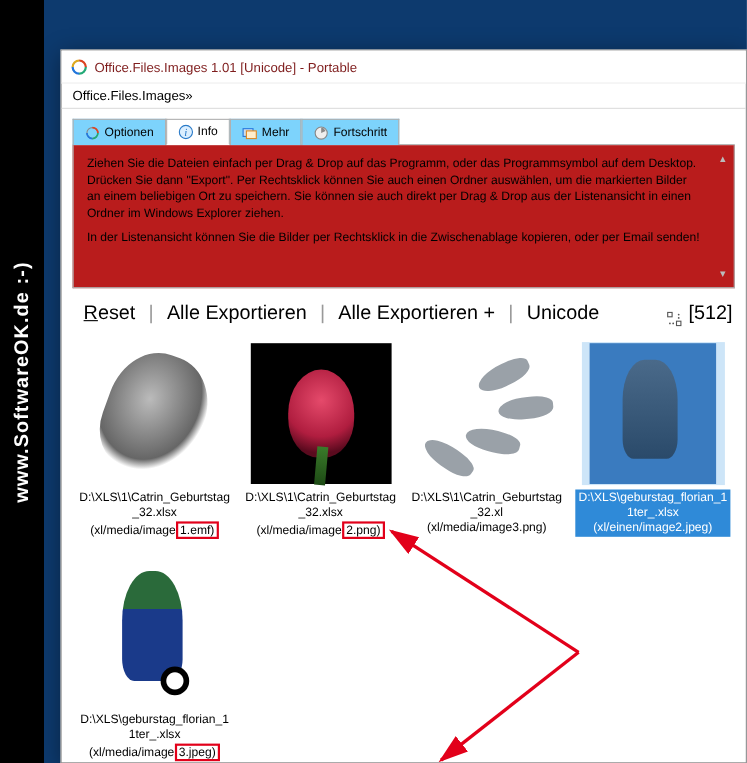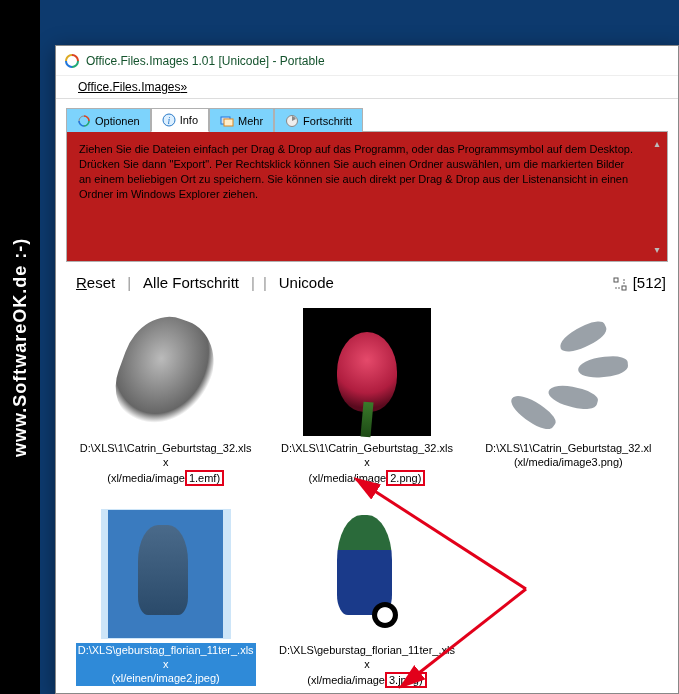--- a/index.html
+++ b/index.html
@@ -47,28 +47,27 @@
       align-items: center;
       padding: 0 8px;
       background: #fff;
       border-bottom: 1px solid #eee;
       gap: 6px;
     }
     .app-icon {
       width: 16px; height: 16px;
       display: inline-flex; align-items: center; justify-content: center;
     }
-    .title-text { font-size: 12px; color: #14532d; }
+    .title-text { font-size: 12px; color: #7f1d1d; }
     .menubar {
-      padding: 4px 22px;
+      padding: 4px 10px;
       font-size: 12px;
       display: flex;
       justify-content: flex-start;
       border-bottom: 1px solid #ddd;
-      text-decoration: underline;
     }
     .tabs-area {
       padding: 8px 10px 0 10px;
     }
     .tab-row {
       display: flex;
       gap: 0;
       border-bottom: 1px solid #b0b0b0;
     }
     .tab {
@@ -115,38 +114,38 @@
       justify-content: space-between;
       color: #bbb;
       font-size: 10px;
       align-items: center;
     }
     .toolbar2 {
       display: flex;
       align-items: center;
       padding: 10px 12px 6px 12px;
       gap: 0;
-      font-size: 15px;
+      font-size: 18px;
     }
     .toolbar2 .btn {
       padding: 2px 8px;
       cursor: pointer;
     }
     .toolbar2 .sep {
       color: #999;
       padding: 0 4px;
     }
     .toolbar2 .spacer { flex: 1; }
     .toolbar2 .right { display: flex; align-items: flex-end; gap: 6px; }
     .underline-first::first-letter { text-decoration: underline; }
     .thumbs {
       flex: 1;
       padding: 4px 10px;
       display: grid;
-      grid-template-columns: repeat(3, 1fr);
+      grid-template-columns: repeat(4, 1fr);
       grid-auto-rows: 200px;
       gap: 2px;
       overflow: hidden;
       position: relative;
     }
     .thumb {
       display: flex;
       flex-direction: column;
       align-items: center;
       padding: 4px;
@@ -291,33 +290,35 @@
             <path d="M7 7 L7 2 A5 5 0 0 1 11 5 Z" fill="#888"></path>
           </svg>
         </span>
         <span>Fortschritt</span>
       </div>
     </div>
 
     <div class="info-panel">
       <div class="info-text">
         <p>Ziehen Sie die Dateien einfach per Drag &amp; Drop auf das Programm, oder das Programmsymbol auf dem Desktop. Drücken Sie dann "Export". Per Rechtsklick können Sie auch einen Ordner auswählen, um die markierten Bilder an einem beliebigen Ort zu speichern. Sie können sie auch direkt per Drag &amp; Drop aus der Listenansicht in einen Ordner im Windows Explorer ziehen.</p>
+        <p>In der Listenansicht können Sie die Bilder per Rechtsklick in die Zwischenablage kopieren, oder per Email senden!</p>
       </div>
       <div class="scroll-hint">
         <span>▴</span>
         <span>▾</span>
       </div>
     </div>
   </div>
 
   <div class="toolbar2">
     <span class="btn underline-first">Reset</span>
     <span class="sep">|</span>
-    <span class="btn">Alle Fortschritt</span>
+    <span class="btn">Alle Exportieren</span>
     <span class="sep">|</span>
+    <span class="btn">Alle Exportieren +</span>
     <span class="sep">|</span>
     <span class="btn">Unicode</span>
     <span class="spacer"></span>
     <div class="right">
       <span class="size-icon">
         <svg viewBox="0 0 14 14" width="14" height="14">
           <rect x="1" y="1" width="4" height="4" fill="none" stroke="#555"></rect>
           <rect x="9" y="9" width="4" height="4" fill="none" stroke="#555"></rect>
           <circle cx="3" cy="11" r="0.8" fill="#555"></circle>
             <circle cx="6" cy="11" r="0.8" fill="#555"></circle>

